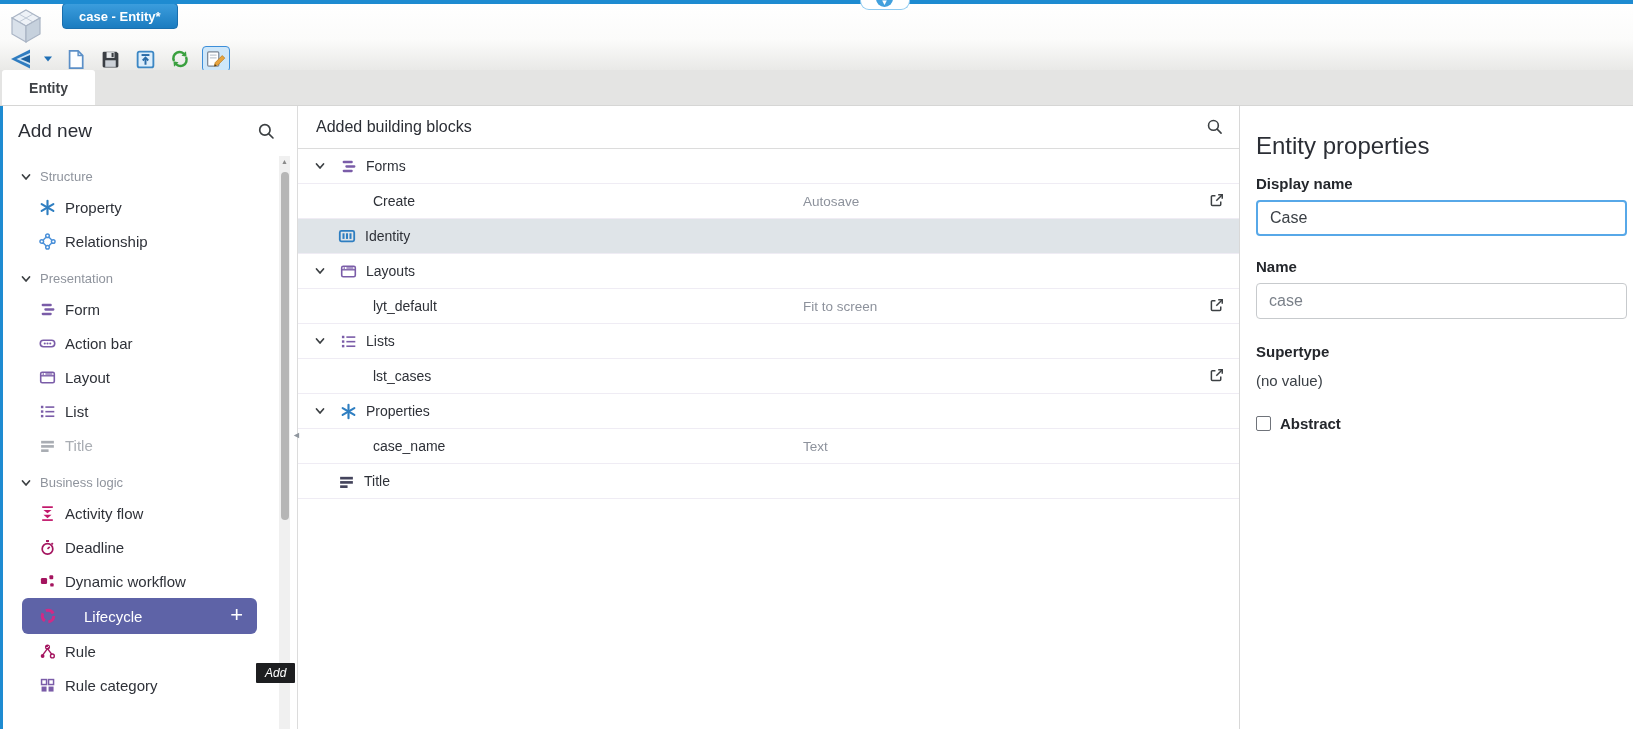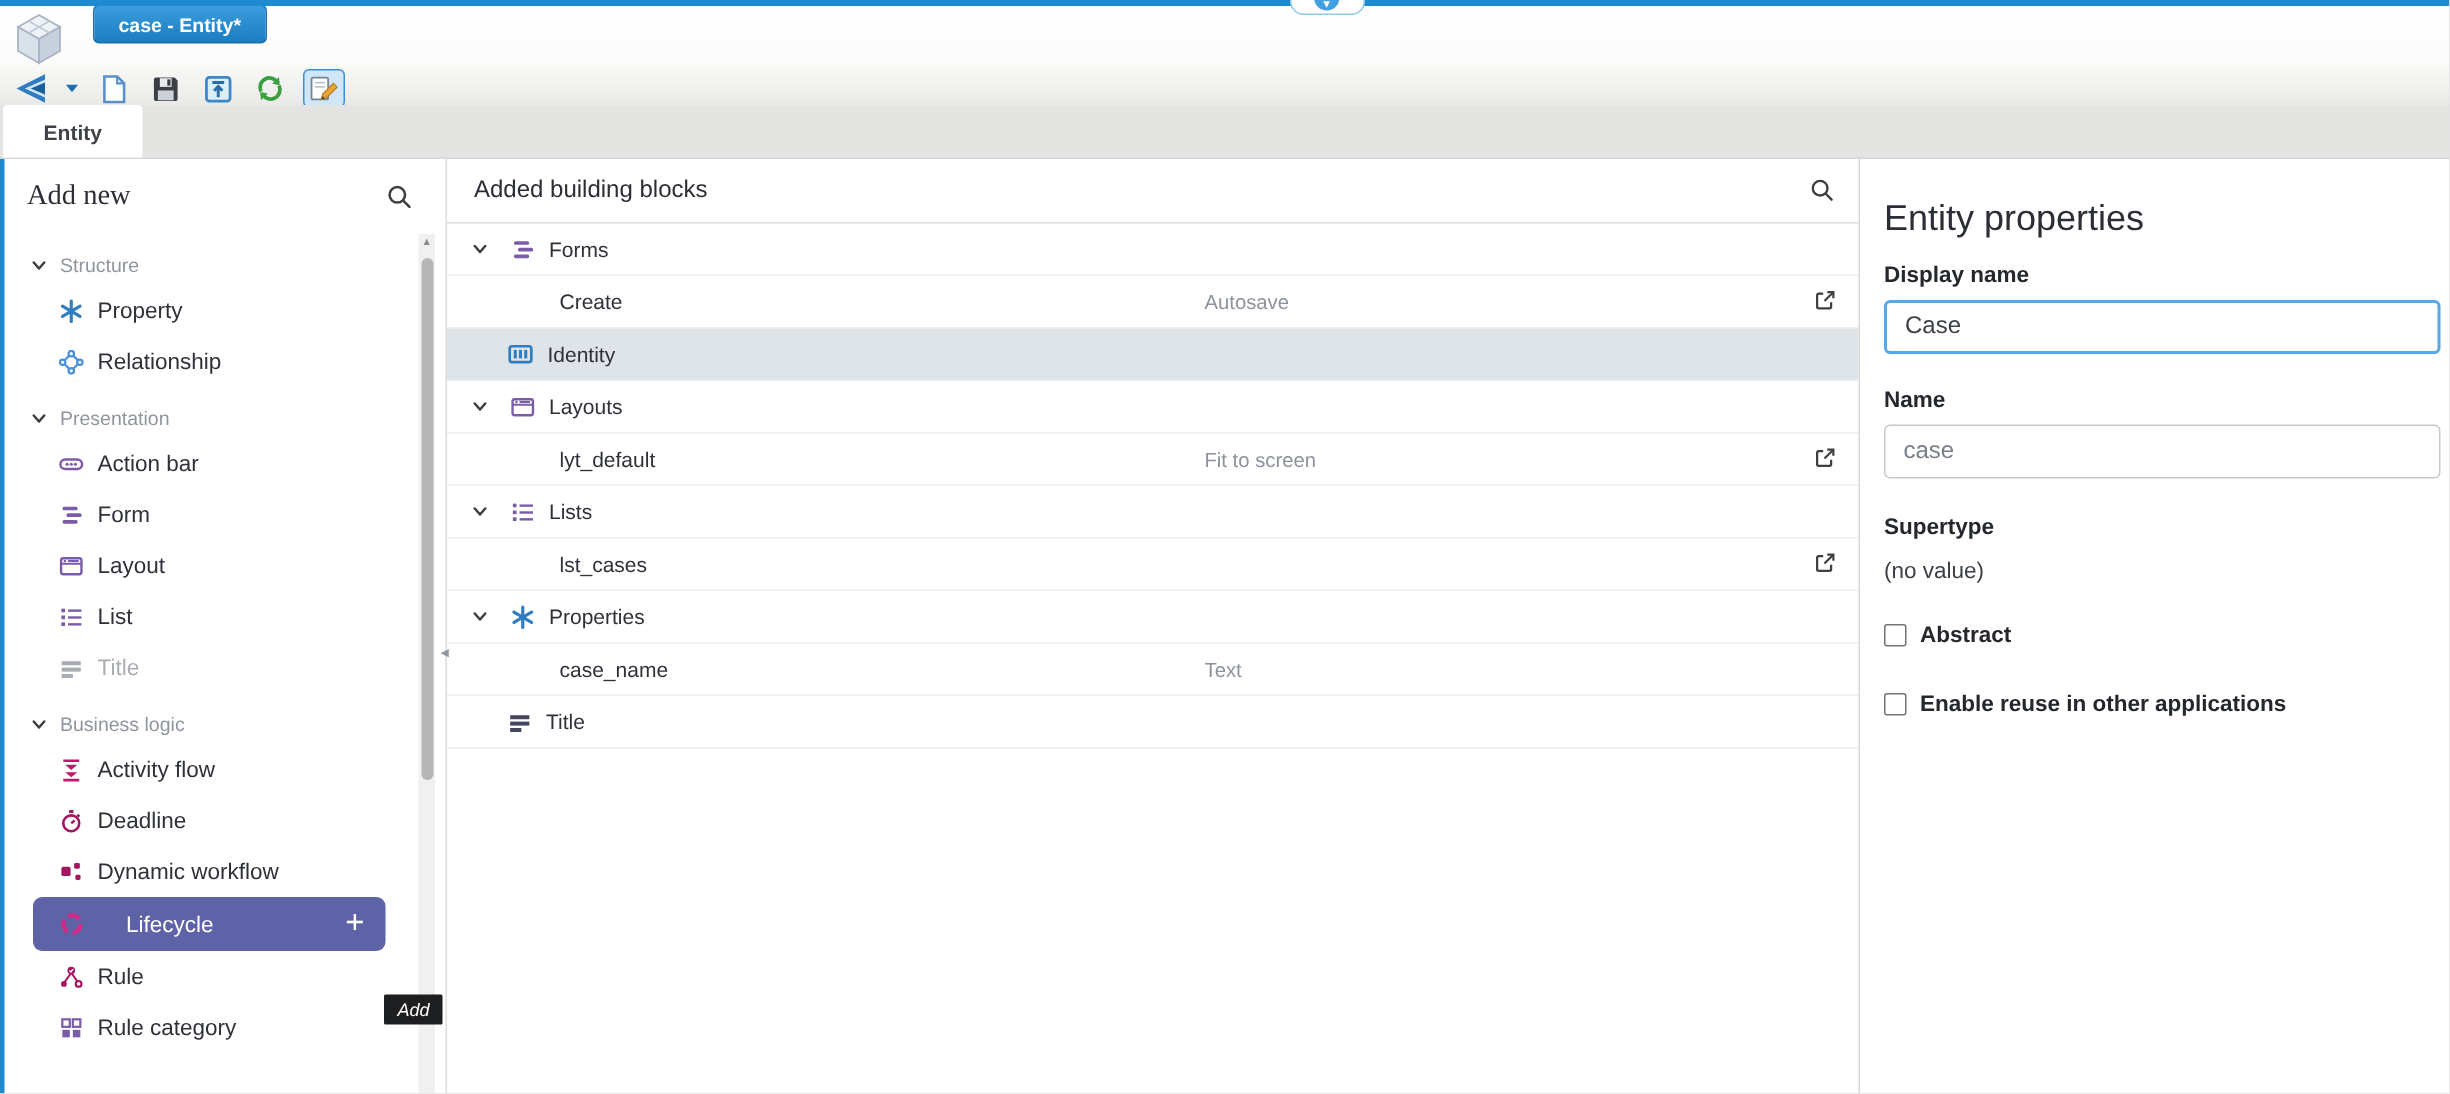--- a/index.html
+++ b/index.html
@@ -27,21 +27,21 @@
     border-bottom:1px solid #d6d6d5;}
   .tab-active{position:absolute;left:2px;top:0;height:35px;width:93px;background:#fff;
     border-radius:3px 3px 0 0;display:flex;align-items:center;justify-content:center;
     font-size:14px;font-weight:600;color:#3f4246;}
   
   .main{position:absolute;left:0;top:106px;width:1633px;height:623px;display:flex;
     border-left:3px solid #1e8bd1;box-sizing:border-box;background:#fff;}
   
   .sidebar{position:relative;width:295px;flex:none;border-right:1px solid #dcdcdc;box-sizing:border-box;}
   .sb-head{position:relative;padding:14px 0 14px 15px;}
-  .sb-title{font-size:19px;color:#2b2e35;font-family:Liberation Serif, serif;}
+  .sb-title{font-size:19px;color:#2b2e35;}
   .sb-search{position:absolute;right:22px;top:16px;color:#3c4043;}
   .sec-head{display:flex;align-items:center;height:27px;margin-top:7px;cursor:default;}
   .sec-head .chev{margin-left:17px;color:#3c4043;}
   .sec-head .sec-label{margin-left:8px;font-size:13px;color:#8f949d;}
   .sb-item{display:flex;align-items:center;height:34px;position:relative;}
   .sb-item .ic{margin-left:36px;flex:none;}
   .sb-item .lbl{margin-left:9px;font-size:15px;color:#2e3138;}
   .sb-item.disabled .lbl{color:#a9adb3;}
   .sb-item.selected{height:36px;margin:0 40px 0 19px;border-radius:6px;background:#5e63a7;gap:18px;}
   .sb-item.selected .ic{margin-left:17px;}
@@ -353,32 +353,32 @@
         <span class="chev">
             <svg width="12" height="12">
               <use href="#i-chev"></use>
             </svg>
           </span>
         <span class="sec-label">Presentation</span>
       </div>
       <div class="sb-item">
         <span class="ic" style="color:#7a5ca8">
             <svg width="17" height="17">
+              <use href="#i-form"></use>
+            </svg>
+          </span>
+        <span class="lbl">Form</span>
+      </div>
+      <div class="sb-item">
+        <span class="ic" style="color:#7a5ca8">
+            <svg width="17" height="17">
               <use href="#i-actionbar"></use>
             </svg>
           </span>
         <span class="lbl">Action bar</span>
-      </div>
-      <div class="sb-item">
-        <span class="ic" style="color:#7a5ca8">
-            <svg width="17" height="17">
-              <use href="#i-form"></use>
-            </svg>
-          </span>
-        <span class="lbl">Form</span>
       </div>
       <div class="sb-item">
         <span class="ic" style="color:#7a5ca8">
             <svg width="17" height="17">
               <use href="#i-layout"></use>
             </svg>
           </span>
         <span class="lbl">Layout</span>
       </div>
       <div class="sb-item">
@@ -592,20 +592,16 @@
       <div class="pr-label" style="margin-top:22px">Name</div>
       <input class="pr-input plain" type="text" value="case" style="">
 
       <div class="pr-label" style="margin-top:24px">Supertype</div>
       <div class="pr-value">(no value)</div>
 
       <div class="pr-check">
         <input type="checkbox" style="">
         <span class="cklabel">Abstract</span>
       </div>
-      <div class="pr-check" style="margin-top:29px">
-        <input type="checkbox" style="">
-        <span class="cklabel">Enable reuse in other applications</span>
-      </div>
     </div>
 
   </div>
 </div>
 
 </body></html>

